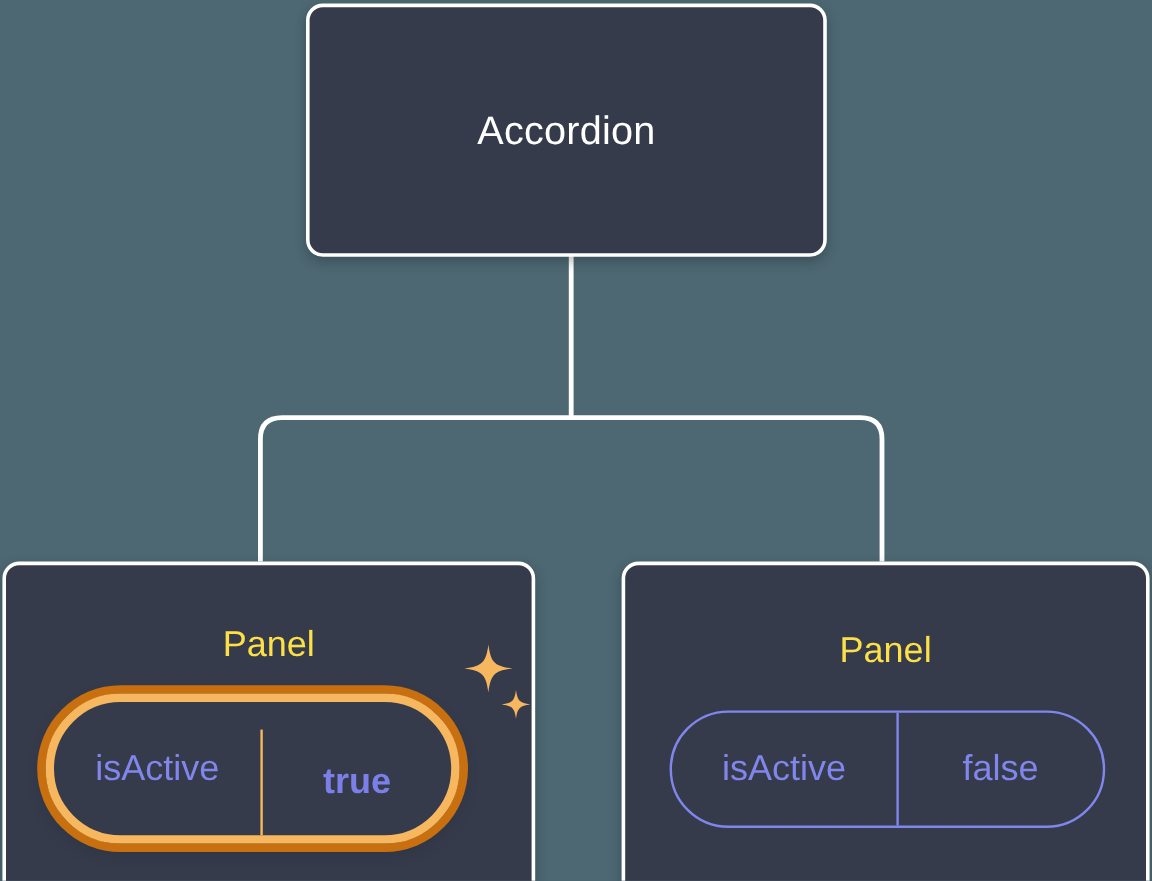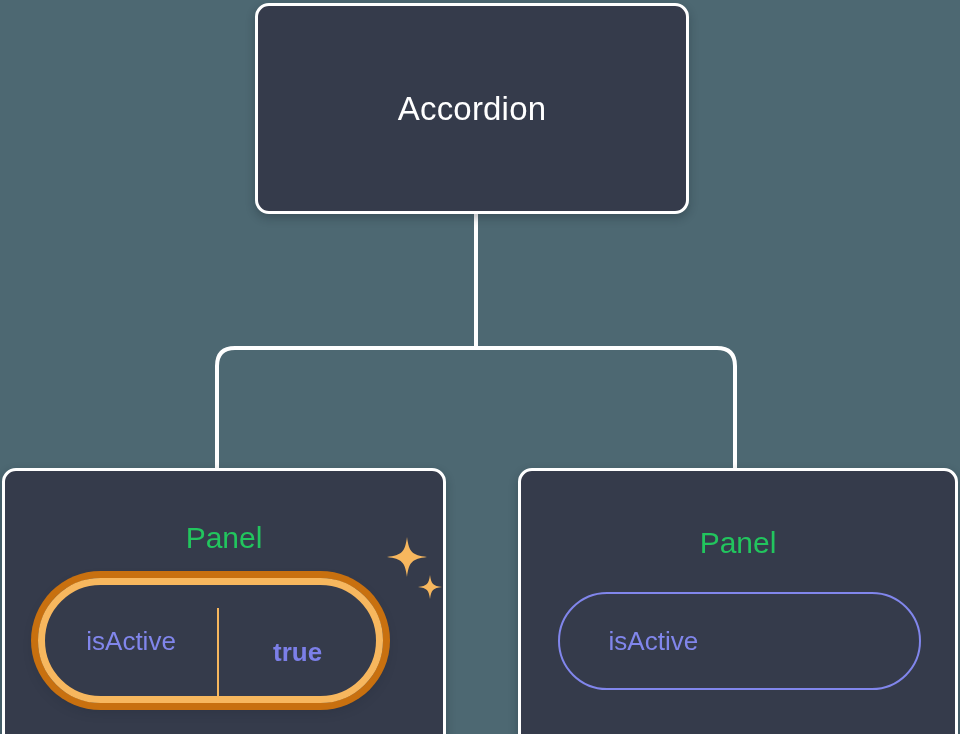--- a/index.html
+++ b/index.html
@@ -62,40 +62,40 @@
     border-bottom-right-radius: 14px;
   }
   .node-panel-left  { left: 2px;   width: 444px; }
   .node-panel-right { left: 518px; width: 440px; }
 
   .panel-title {
     position: absolute;
     left: 0;
     width: 100%;
     text-align: center;
-    color: #22c55e;
+    color: #fde047;
     font-size: 30px;
     line-height: 1;
   }
   .node-panel-left  .panel-title { top: 52px; }
   .node-panel-right .panel-title { top: 57px; }
 
   
   .pill {
     position: absolute;
     box-sizing: border-box;
     display: flex;
     align-items: stretch;
     border-radius: 999px;
   }
   .pill-cell {
     display: flex;
     align-items: center;
     justify-content: center;
-    font-size: 26px;
+    font-size: 30px;
     line-height: 1;
     white-space: nowrap;
   }
 
   
   .pill-plain {
     border: 2px solid #8186EC;
   }
   .pill-plain .pill-cell { color: #8186EC; }
   .pill-plain .pill-key   { flex: 0 0 52%; }
@@ -175,15 +175,16 @@
     <path d="M 22 2 C 24 17 27 20 42 22 C 27 24 24 27 22 42 C 20 27 17 24 2 22 C 17 20 20 17 22 2 Z" fill="#F7B75E"></path>
     <path d="M 45 40 C 46.2 49 48 50.8 57 52 C 48 53.2 46.2 55 45 64 C 43.8 55 42 53.2 33 52 C 42 50.8 43.8 49 45 40 Z" fill="#F7B75E"></path>
   </svg>
 
   <div class="node node-panel node-panel-right">
     <div class="panel-title">Panel</div>
   </div>
 
   <div class="pill pill-plain pill-right">
     <div class="pill-cell pill-key">isActive</div>
+    <div class="pill-cell pill-value">false</div>
   </div>
 
 </div>
 
 </body></html>

